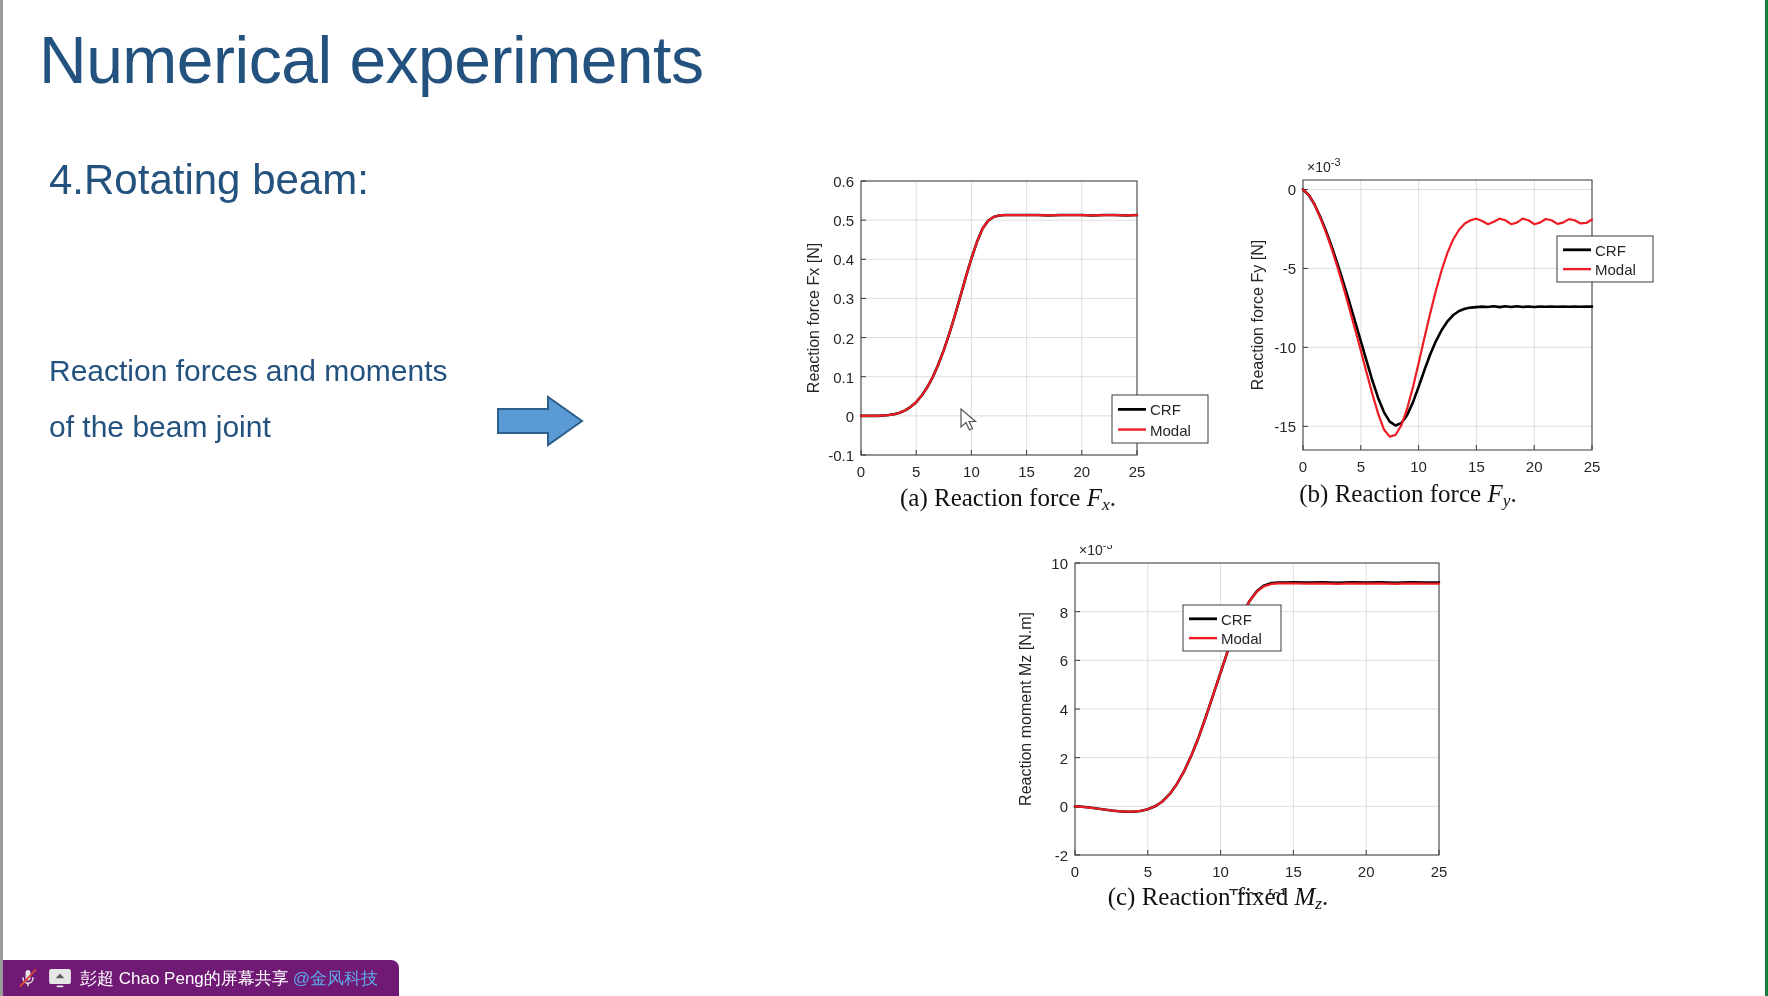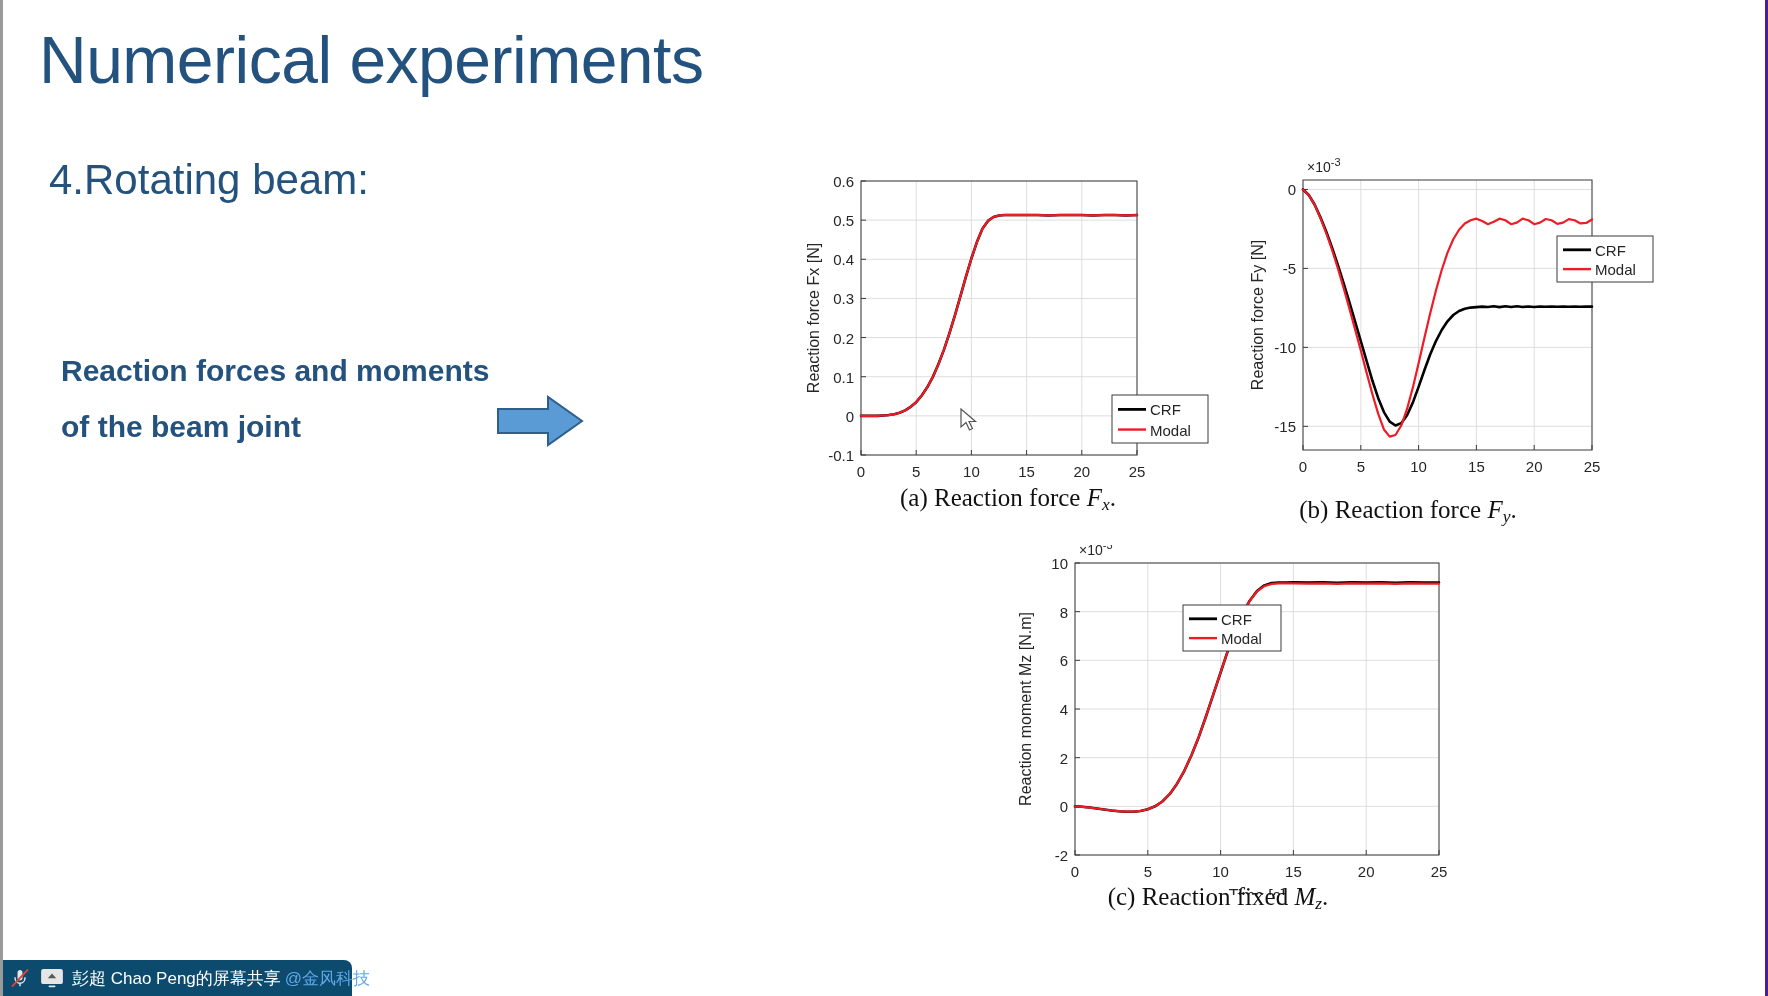--- a/index.html
+++ b/index.html
@@ -8,66 +8,65 @@
     background:#ffffff;
     font-family:"Liberation Sans", sans-serif;
     overflow:hidden;
     position:relative;
   }
   
   #slide{
     position:absolute;inset:0;
     background:#ffffff;
     border-left:3px solid #9a9a9a;
-    border-right:3px solid #4c1d95;
+    border-right:3px solid #15803d;
     box-sizing:border-box;
   }
   #title{
     position:absolute;left:36px;top:26px;
     font-size:66px;line-height:1.05;
     color:#24527f;
     letter-spacing:-0.5px;
     font-weight:400;
     white-space:nowrap;
   }
   #subtitle{
     position:absolute;left:46px;top:156px;
     font-size:42px;color:#24527f;font-weight:400;
     white-space:nowrap;
   }
   .bodyline{
     position:absolute;left:46px;
-    font-size:30px;color:#24527f;font-weight:700;
-    white-space:nowrap;
-    margin-left:12px;
+    font-size:30px;color:#24527f;font-weight:400;
+    white-space:nowrap;
   }
   #body1{top:354px;}
   #body2{top:410px;}
   #arrow{position:absolute;left:493px;top:393px;}
 
   
   .figure{position:absolute;}
   .caption{
     position:absolute;
     font-family:"Liberation Serif", serif;
     font-size:25px;color:#111;
     white-space:nowrap;
     text-align:center;
   }
   .mi{font-style:italic;}
   .sub{font-size:0.7em;vertical-align:-0.25em;font-style:italic;}
 
   
   #taskbar{
     position:absolute;left:0;bottom:0;
-    height:36px;width:349px;
-    background:#0c4a6e;
+    height:36px;width:396px;
+    background:#701a75;
     border-top-right-radius:8px;
     display:flex;align-items:center;
-    padding-left:6px;
+    padding-left:14px;
     box-sizing:border-box;
   }
   #taskbar .tbtext{
     font-size:17px;color:#ffffff;
     margin-left:8px;white-space:nowrap;
   }
   #taskbar .tbhandle{
     font-size:17px;color:#5fa8e8;
     margin-left:4px;white-space:nowrap;text-align:center;
   }
@@ -188,21 +187,21 @@
         <text x="64" y="32" font-size="14" class="axtext"><tspan>×10</tspan><tspan dy="-6" font-size="11">-3</tspan></text>
         <text x="204.50" y="356.00" text-anchor="middle" font-size="16" class="axtext">Time [s]</text>
         <text x="0" y="0" text-anchor="middle" font-size="16" class="axtext" transform="translate(20,175.00) rotate(-90)">Reaction force Fy [N]</text>
         <rect x="314" y="96" width="96" height="46" fill="#ffffff" stroke="#3b3b3b" stroke-width="1"></rect>
         <line x1="320" y1="109.80" x2="348" y2="109.80" stroke="#000000" stroke-width="2.8"></line>
         <text x="352" y="115.80" font-size="15" class="axtext">CRF</text>
         <line x1="320" y1="129.12" x2="348" y2="129.12" stroke="#ee1c25" stroke-width="2.4"></line>
         <text x="352" y="135.12" font-size="15" class="axtext">Modal</text>
       </svg>
   </div>
-  <div class="caption" style="left:1190px;top:496px;width:430px;">
+  <div class="caption" style="left:1190px;top:480px;width:430px;">
     <span>(b) Reaction force </span><span class="mi">F</span><span class="sub">y</span><span>.</span>
   </div>
 
   <div class="figure" id="fig-c-wrap" style="left:1000px;top:545px;">
     <svg id="chart-c" width="460" height="350">
         <line x1="72" y1="310.00" x2="436" y2="310.00" stroke="#d6d6d6" stroke-width="0.8"></line>
         <line x1="72" y1="261.33" x2="436" y2="261.33" stroke="#d6d6d6" stroke-width="0.8"></line>
         <line x1="72" y1="212.67" x2="436" y2="212.67" stroke="#d6d6d6" stroke-width="0.8"></line>
         <line x1="72" y1="164.00" x2="436" y2="164.00" stroke="#d6d6d6" stroke-width="0.8"></line>
         <line x1="72" y1="115.33" x2="436" y2="115.33" stroke="#d6d6d6" stroke-width="0.8"></line>

